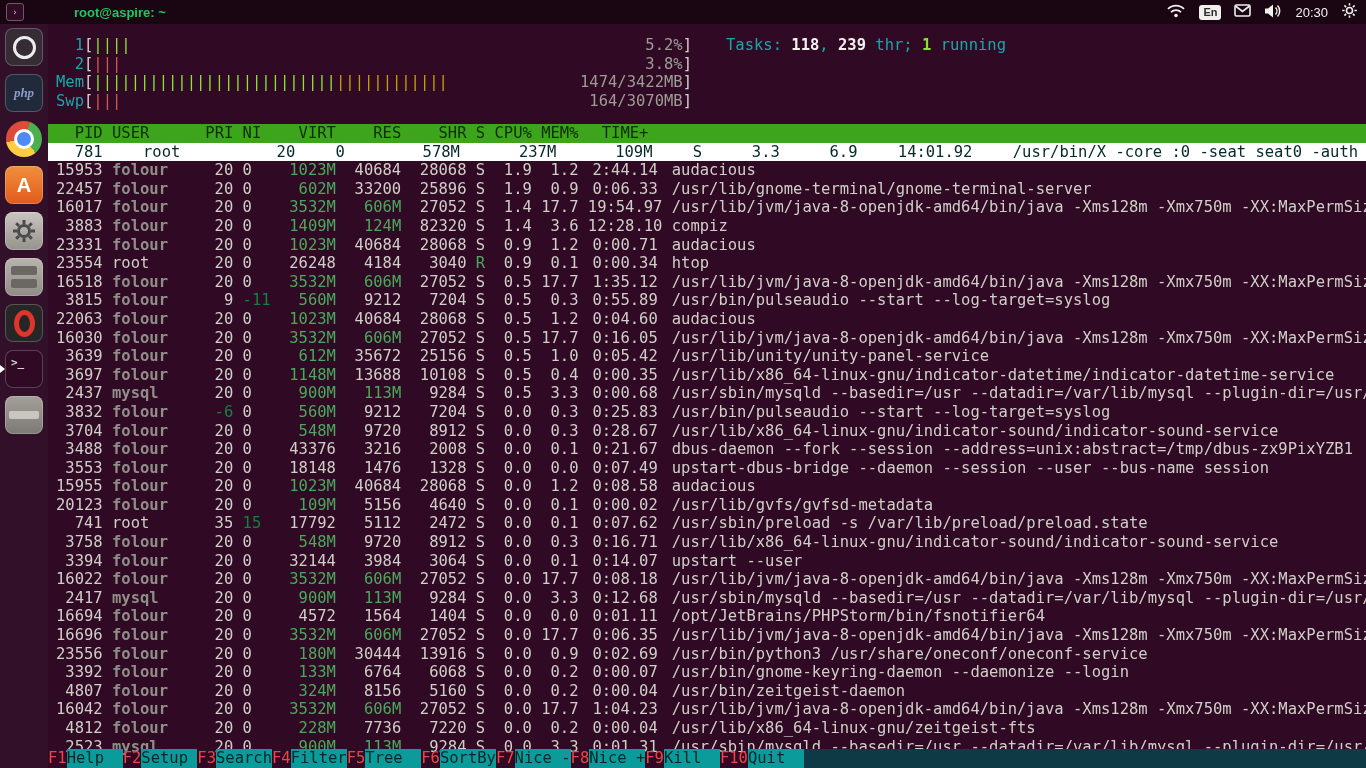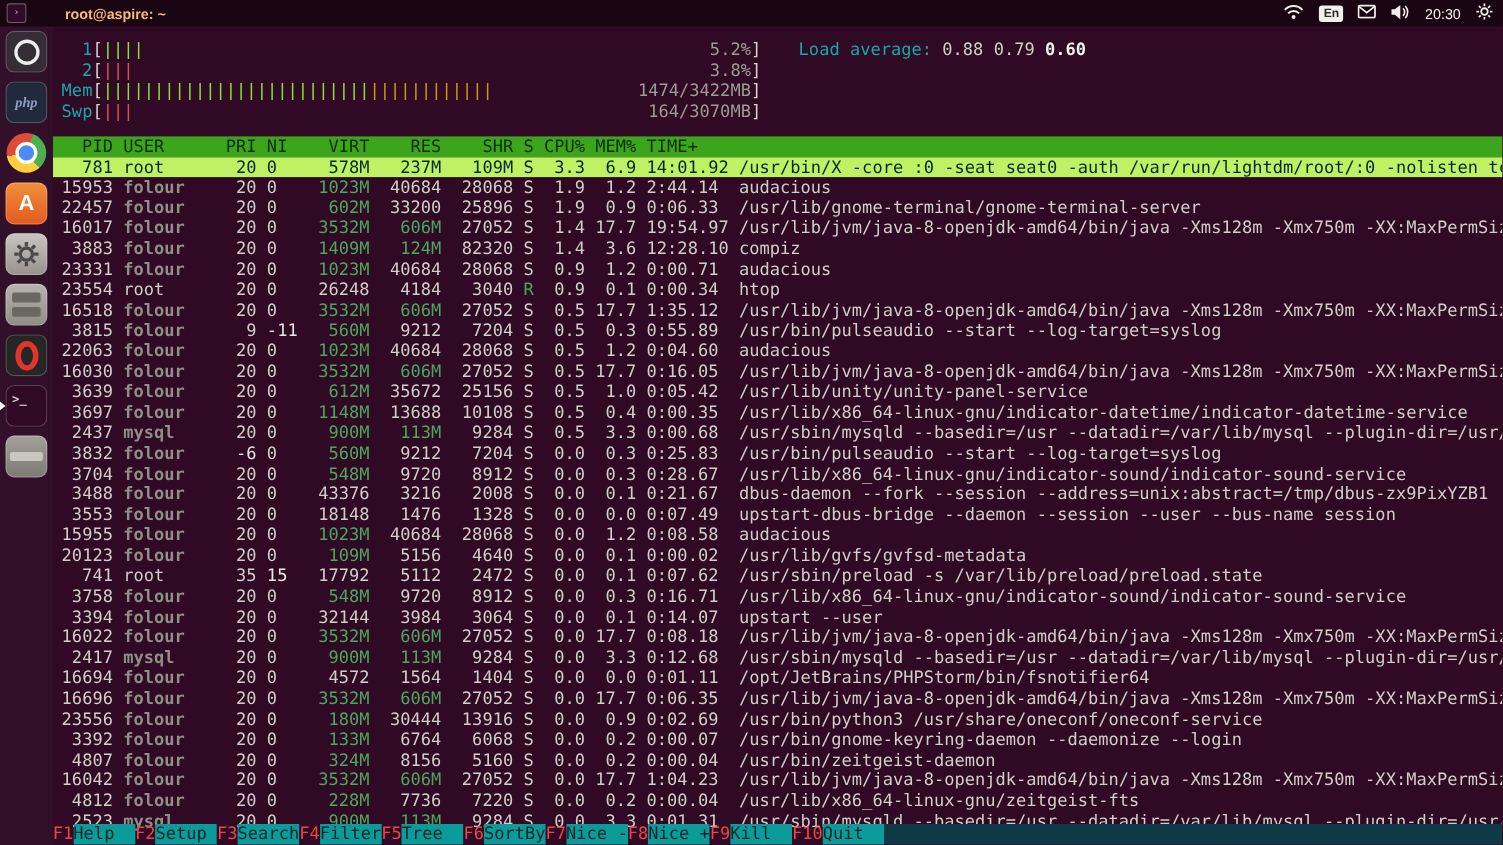--- a/index.html
+++ b/index.html
@@ -5,21 +5,21 @@
   html,body{margin:0;padding:0;}
   body{width:1366px;height:768px;overflow:hidden;position:relative;background:#300a24;
        font-family:"Liberation Sans",sans-serif;}
 
   
   .topbar{position:absolute;left:0;top:0;width:1366px;height:24px;background:#1a0513;
           display:flex;align-items:center;color:#dcd9d4;font-size:13px;z-index:30;}
   .appicon{width:16px;height:16px;margin-left:6px;background:#2f0b25;border:1px solid #6d5a66;
            border-radius:3px;color:#cfcac6;font:9px "DejaVu Sans Mono",monospace;
            display:flex;align-items:center;justify-content:center;}
-  .wtitle{margin-left:35px;font-weight:bold;color:#fdba74;}
+  .wtitle{margin-left:50px;font-weight:bold;color:#22c55e;}
   .tray{margin-left:auto;display:flex;align-items:center;gap:13px;margin-right:8px;}
   .kbd{background:#f2f0ec;color:#2c2c2c;font-size:11px;font-weight:bold;border-radius:3px;
        padding:1px 4px;line-height:13px;}
   .clock{font-size:13px;color:#f2f0ec;}
 
   
   .launcher{position:absolute;left:0;top:24px;width:48px;bottom:0;background:#33102a;z-index:20;}
   .litem{width:48px;height:46px;position:relative;display:flex;align-items:center;justify-content:center;}
   .tile{width:38px;height:38px;border-radius:8px;box-shadow:inset 0 0 0 1px rgba(255,255,255,.22);
         display:flex;align-items:center;justify-content:center;}
@@ -56,33 +56,33 @@
   .m-val{position:absolute;right:0;top:0;color:#9c9c94;}
   .summary{margin-left:34px;}
   .sline{height:18.5px;line-height:18.5px;white-space:pre;}
   .lbl{color:#16a8a8}.bold{color:#f1f1ee;font-weight:bold}
   .boldgrn{color:#8ae234;font-weight:bold}.fg{color:#cfcec7}
 
   .proc{margin-top:14px;}
   .thead{display:flex;height:18.6px;line-height:18.6px;white-space:pre;background:#3da51c;
          color:#0c2d00;padding-left:8px;overflow:hidden;}
   .prow{display:flex;height:18.6px;line-height:18.6px;white-space:pre;padding-left:8px;overflow:hidden;}
-  .prow.sel{background:#bef264;}
+  .prow.sel{background:#ffffff;gap:31px;}
   .prow.sel span{color:#05282a !important;font-weight:normal;}
   .c-pid{width:5ch;text-align:right;flex:none;}
   .c-user{width:9ch;margin-left:1ch;flex:none;}
   .c-pri{width:3ch;margin-left:1ch;text-align:right;flex:none;}
   .c-ni{width:3ch;margin-left:1ch;text-align:left;flex:none;}
   .c-num{width:6ch;margin-left:1ch;text-align:right;flex:none;}
   .c-s{width:1ch;margin-left:1ch;flex:none;}
   .c-cpu{width:4ch;margin-left:1ch;text-align:right;flex:none;}
-  .c-time{width:8ch;margin-left:1ch;text-align:left;flex:none;}
+  .c-time{width:8ch;margin-left:1ch;text-align:center;flex:none;}
   .c-cmd{flex:1;margin-left:1ch;overflow:hidden;}
   .shadow{color:#8f8f88;font-weight:bold;}
-  .red{color:#e5e5e5}
+  .red{color:#15803d}
   .grn{color:#4aa85c}
 
   .fbar{position:absolute;left:0;right:0;bottom:0;height:19px;display:flex;line-height:19px;
         white-space:pre;overflow:hidden;}
   .fkey{display:flex;flex:none;}
   .fk-key{color:#ef4444;}
   .fk-label{background:#0b9b9b;color:#042626;width:6ch;overflow:hidden;flex:none;}
   .fbar .filler{flex:1;background:#0d3a45;}
 </style>
 </head>
@@ -175,21 +175,21 @@
 
 <div class="terminal">
   <div class="hdr">
     <div class="meters">
         <div class="meter"><span class="m-label">1</span><span class="m-br">[</span><span class="m-bar"><span class="pipe-green">||||</span><span class="m-val">5.2%</span></span><span class="m-br">]</span></div>
         <div class="meter"><span class="m-label">2</span><span class="m-br">[</span><span class="m-bar"><span class="pipe-red">|||</span><span class="m-val">3.8%</span></span><span class="m-br">]</span></div>
         <div class="meter"><span class="m-label">Mem</span><span class="m-br">[</span><span class="m-bar"><span class="pipe-green">||||||||||||||||||||||||||</span><span class="pipe-yellow">||||||||||||</span><span class="m-val">1474/3422MB</span></span><span class="m-br">]</span></div>
         <div class="meter"><span class="m-label">Swp</span><span class="m-br">[</span><span class="m-bar"><span class="pipe-red">|||</span><span class="m-val">164/3070MB</span></span><span class="m-br">]</span></div>
       </div>
     <div class="summary">
-        <div class="sline"><span class="lbl">Load average: </span><span class="fg">0.88 </span><span class="fg">0.79 </span><span class="bold">0.60</span></div>
+        <div class="sline"><span class="lbl">Tasks: </span><span class="bold">118</span><span class="lbl">, </span><span class="bold">239</span><span class="lbl"> thr; </span><span class="boldgrn">1</span><span class="lbl"> running</span></div>
       </div>
   </div>
   <div class="proc">
     <div class="thead"><span class="c-pid">PID</span><span class="c-user">USER</span><span class="c-pri">PRI</span><span class="c-ni">NI</span><span class="c-num">VIRT</span><span class="c-num">RES</span><span class="c-num">SHR</span><span class="c-s">S</span><span class="c-cpu">CPU%</span><span class="c-cpu">MEM%</span><span class="c-time">TIME+</span></div>
     <div>
         <div class="prow sel"><span class="c-pid">781</span><span class="c-user">root</span><span class="c-pri">20</span><span class="c-ni">0</span><span class="c-num grn">578M</span><span class="c-num grn">237M</span><span class="c-num grn">109M</span><span class="c-s">S</span><span class="c-cpu">3.3</span><span class="c-cpu">6.9</span><span class="c-time">14:01.92</span><span class="c-cmd">/usr/bin/X -core :0 -seat seat0 -auth /var/run/lightdm/root/:0 -nolisten tcp vt7</span></div>
         <div class="prow"><span class="c-pid">15953</span><span class="c-user shadow">folour</span><span class="c-pri">20</span><span class="c-ni">0</span><span class="c-num grn">1023M</span><span class="c-num">40684</span><span class="c-num">28068</span><span class="c-s">S</span><span class="c-cpu">1.9</span><span class="c-cpu">1.2</span><span class="c-time">2:44.14</span><span class="c-cmd">audacious</span></div>
         <div class="prow"><span class="c-pid">22457</span><span class="c-user shadow">folour</span><span class="c-pri">20</span><span class="c-ni">0</span><span class="c-num grn">602M</span><span class="c-num">33200</span><span class="c-num">25896</span><span class="c-s">S</span><span class="c-cpu">1.9</span><span class="c-cpu">0.9</span><span class="c-time">0:06.33</span><span class="c-cmd">/usr/lib/gnome-terminal/gnome-terminal-server</span></div>
         <div class="prow"><span class="c-pid">16017</span><span class="c-user shadow">folour</span><span class="c-pri">20</span><span class="c-ni">0</span><span class="c-num grn">3532M</span><span class="c-num grn">606M</span><span class="c-num">27052</span><span class="c-s">S</span><span class="c-cpu">1.4</span><span class="c-cpu">17.7</span><span class="c-time">19:54.97</span><span class="c-cmd">/usr/lib/jvm/java-8-openjdk-amd64/bin/java -Xms128m -Xmx750m -XX:MaxPermSize=350m</span></div>
         <div class="prow"><span class="c-pid">3883</span><span class="c-user shadow">folour</span><span class="c-pri">20</span><span class="c-ni">0</span><span class="c-num grn">1409M</span><span class="c-num grn">124M</span><span class="c-num">82320</span><span class="c-s">S</span><span class="c-cpu">1.4</span><span class="c-cpu">3.6</span><span class="c-time">12:28.10</span><span class="c-cmd">compiz</span></div>

